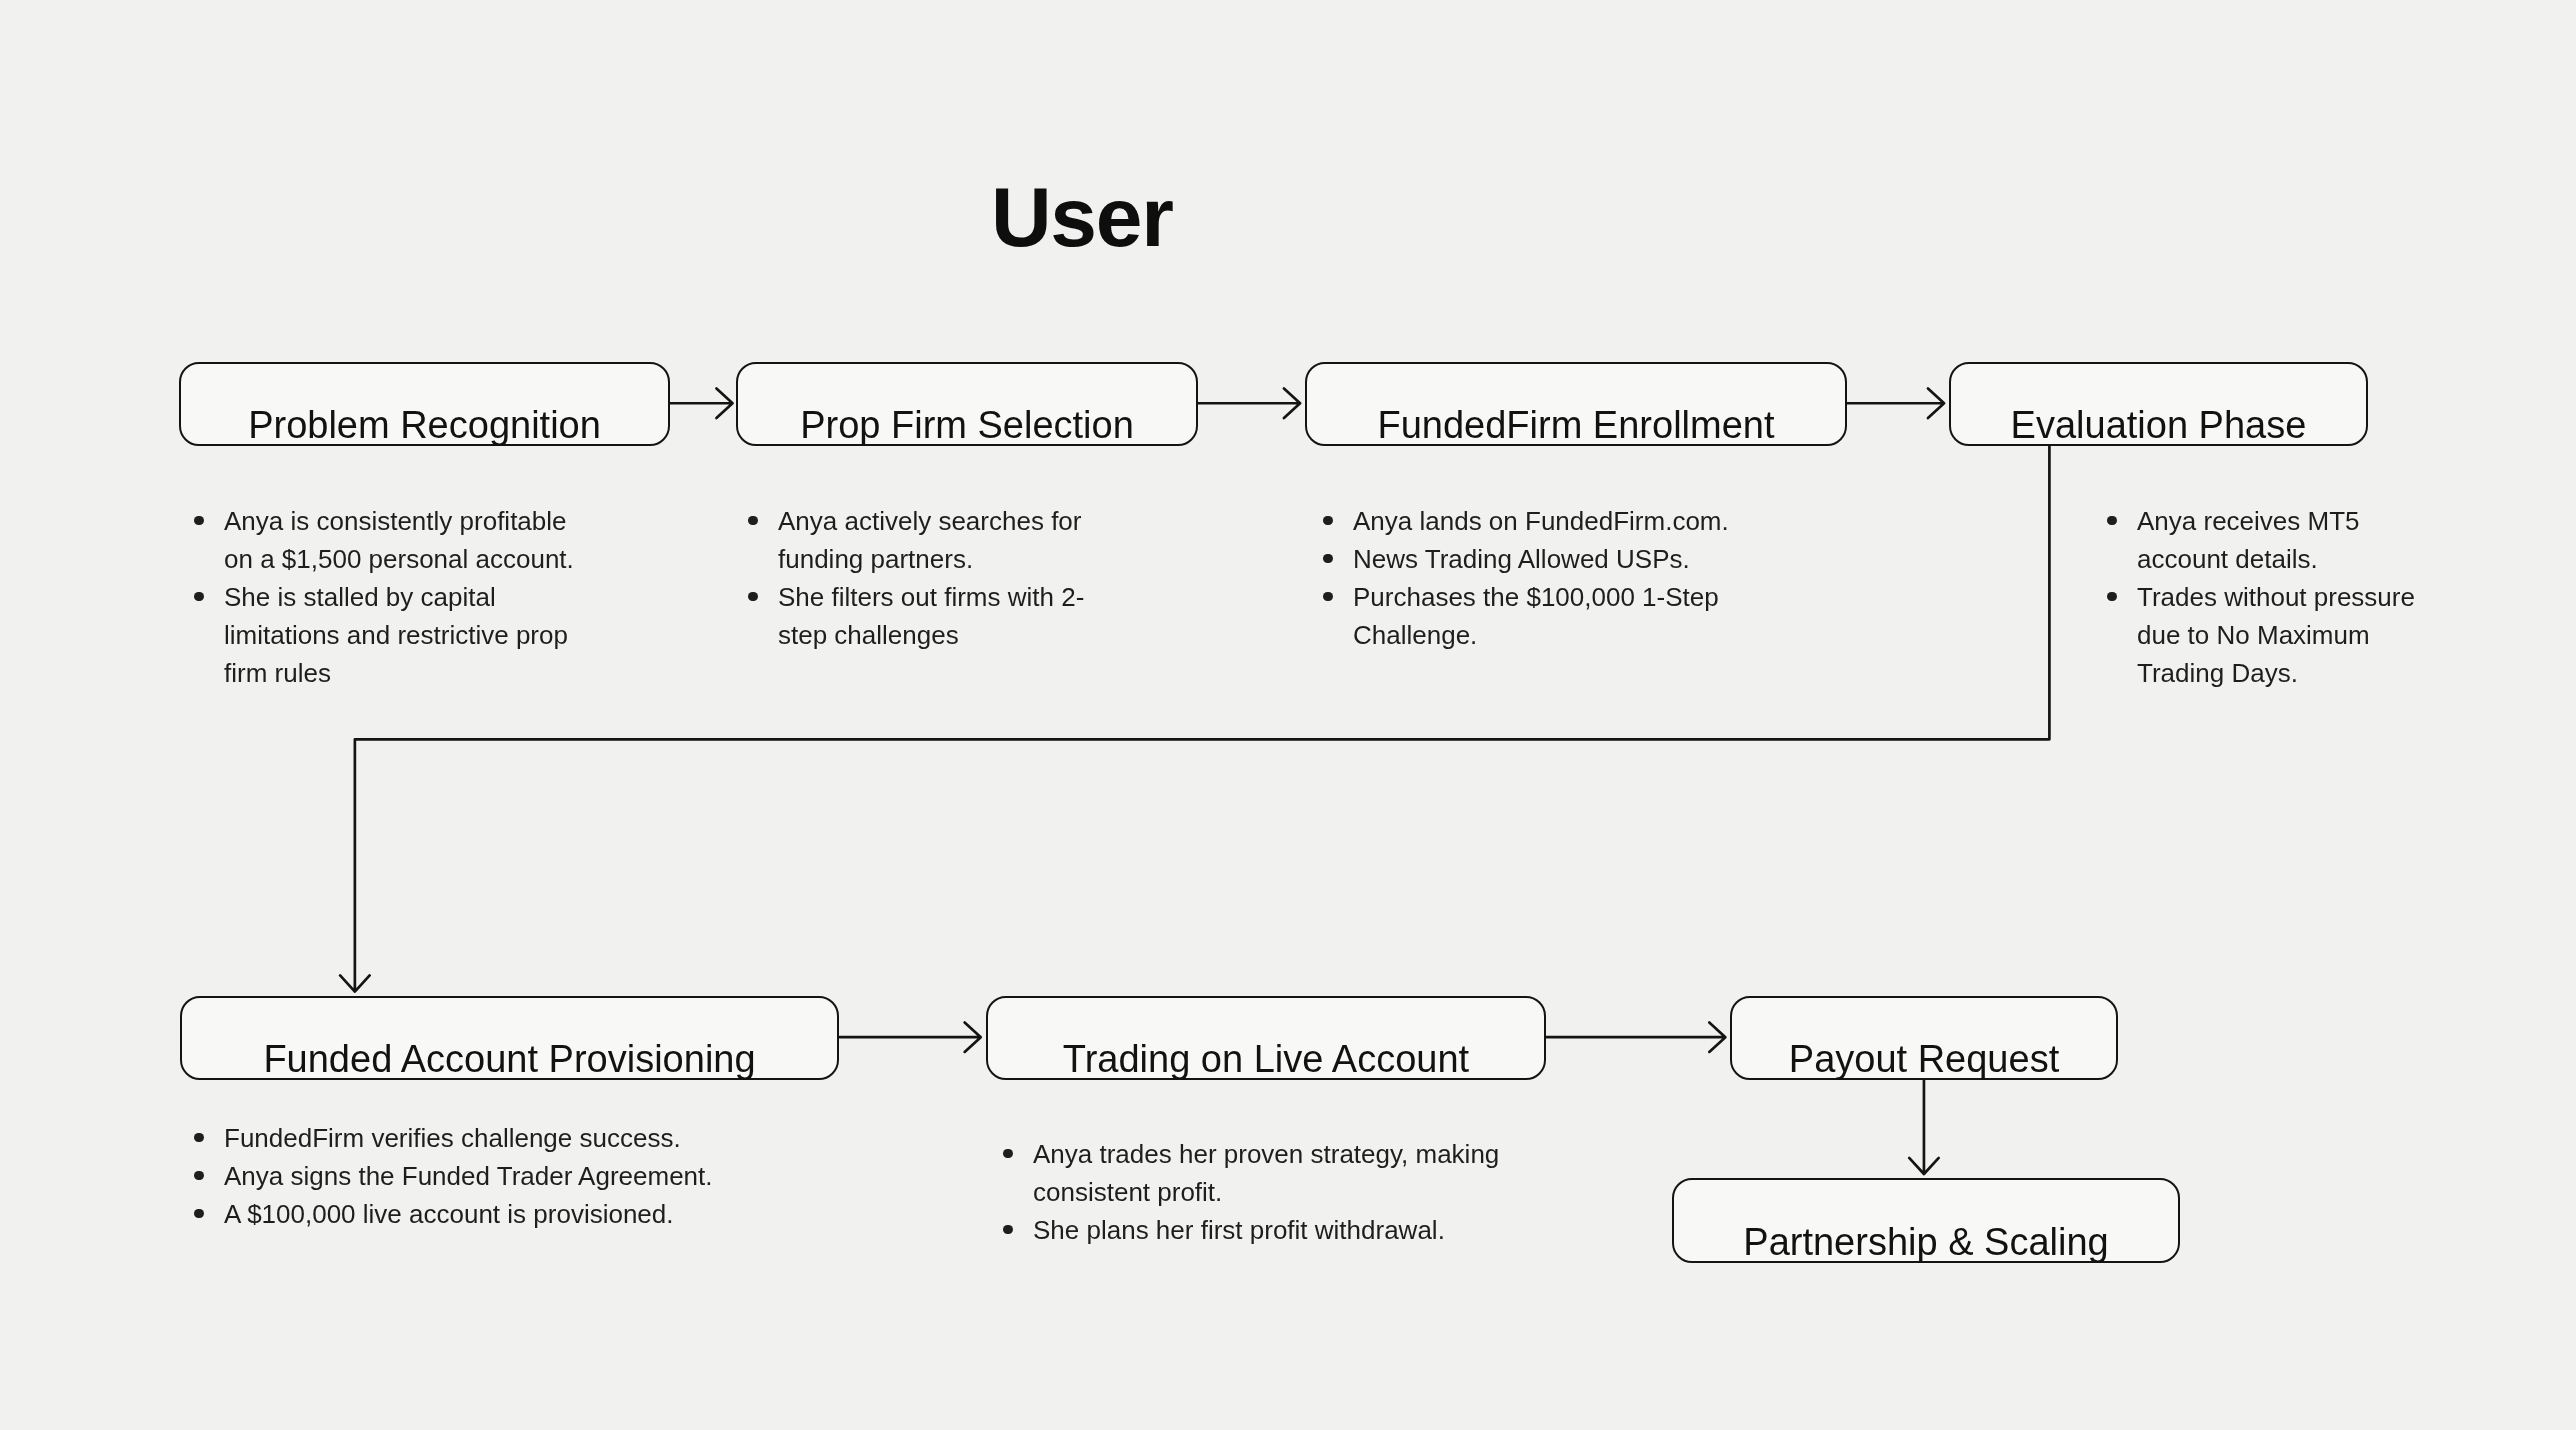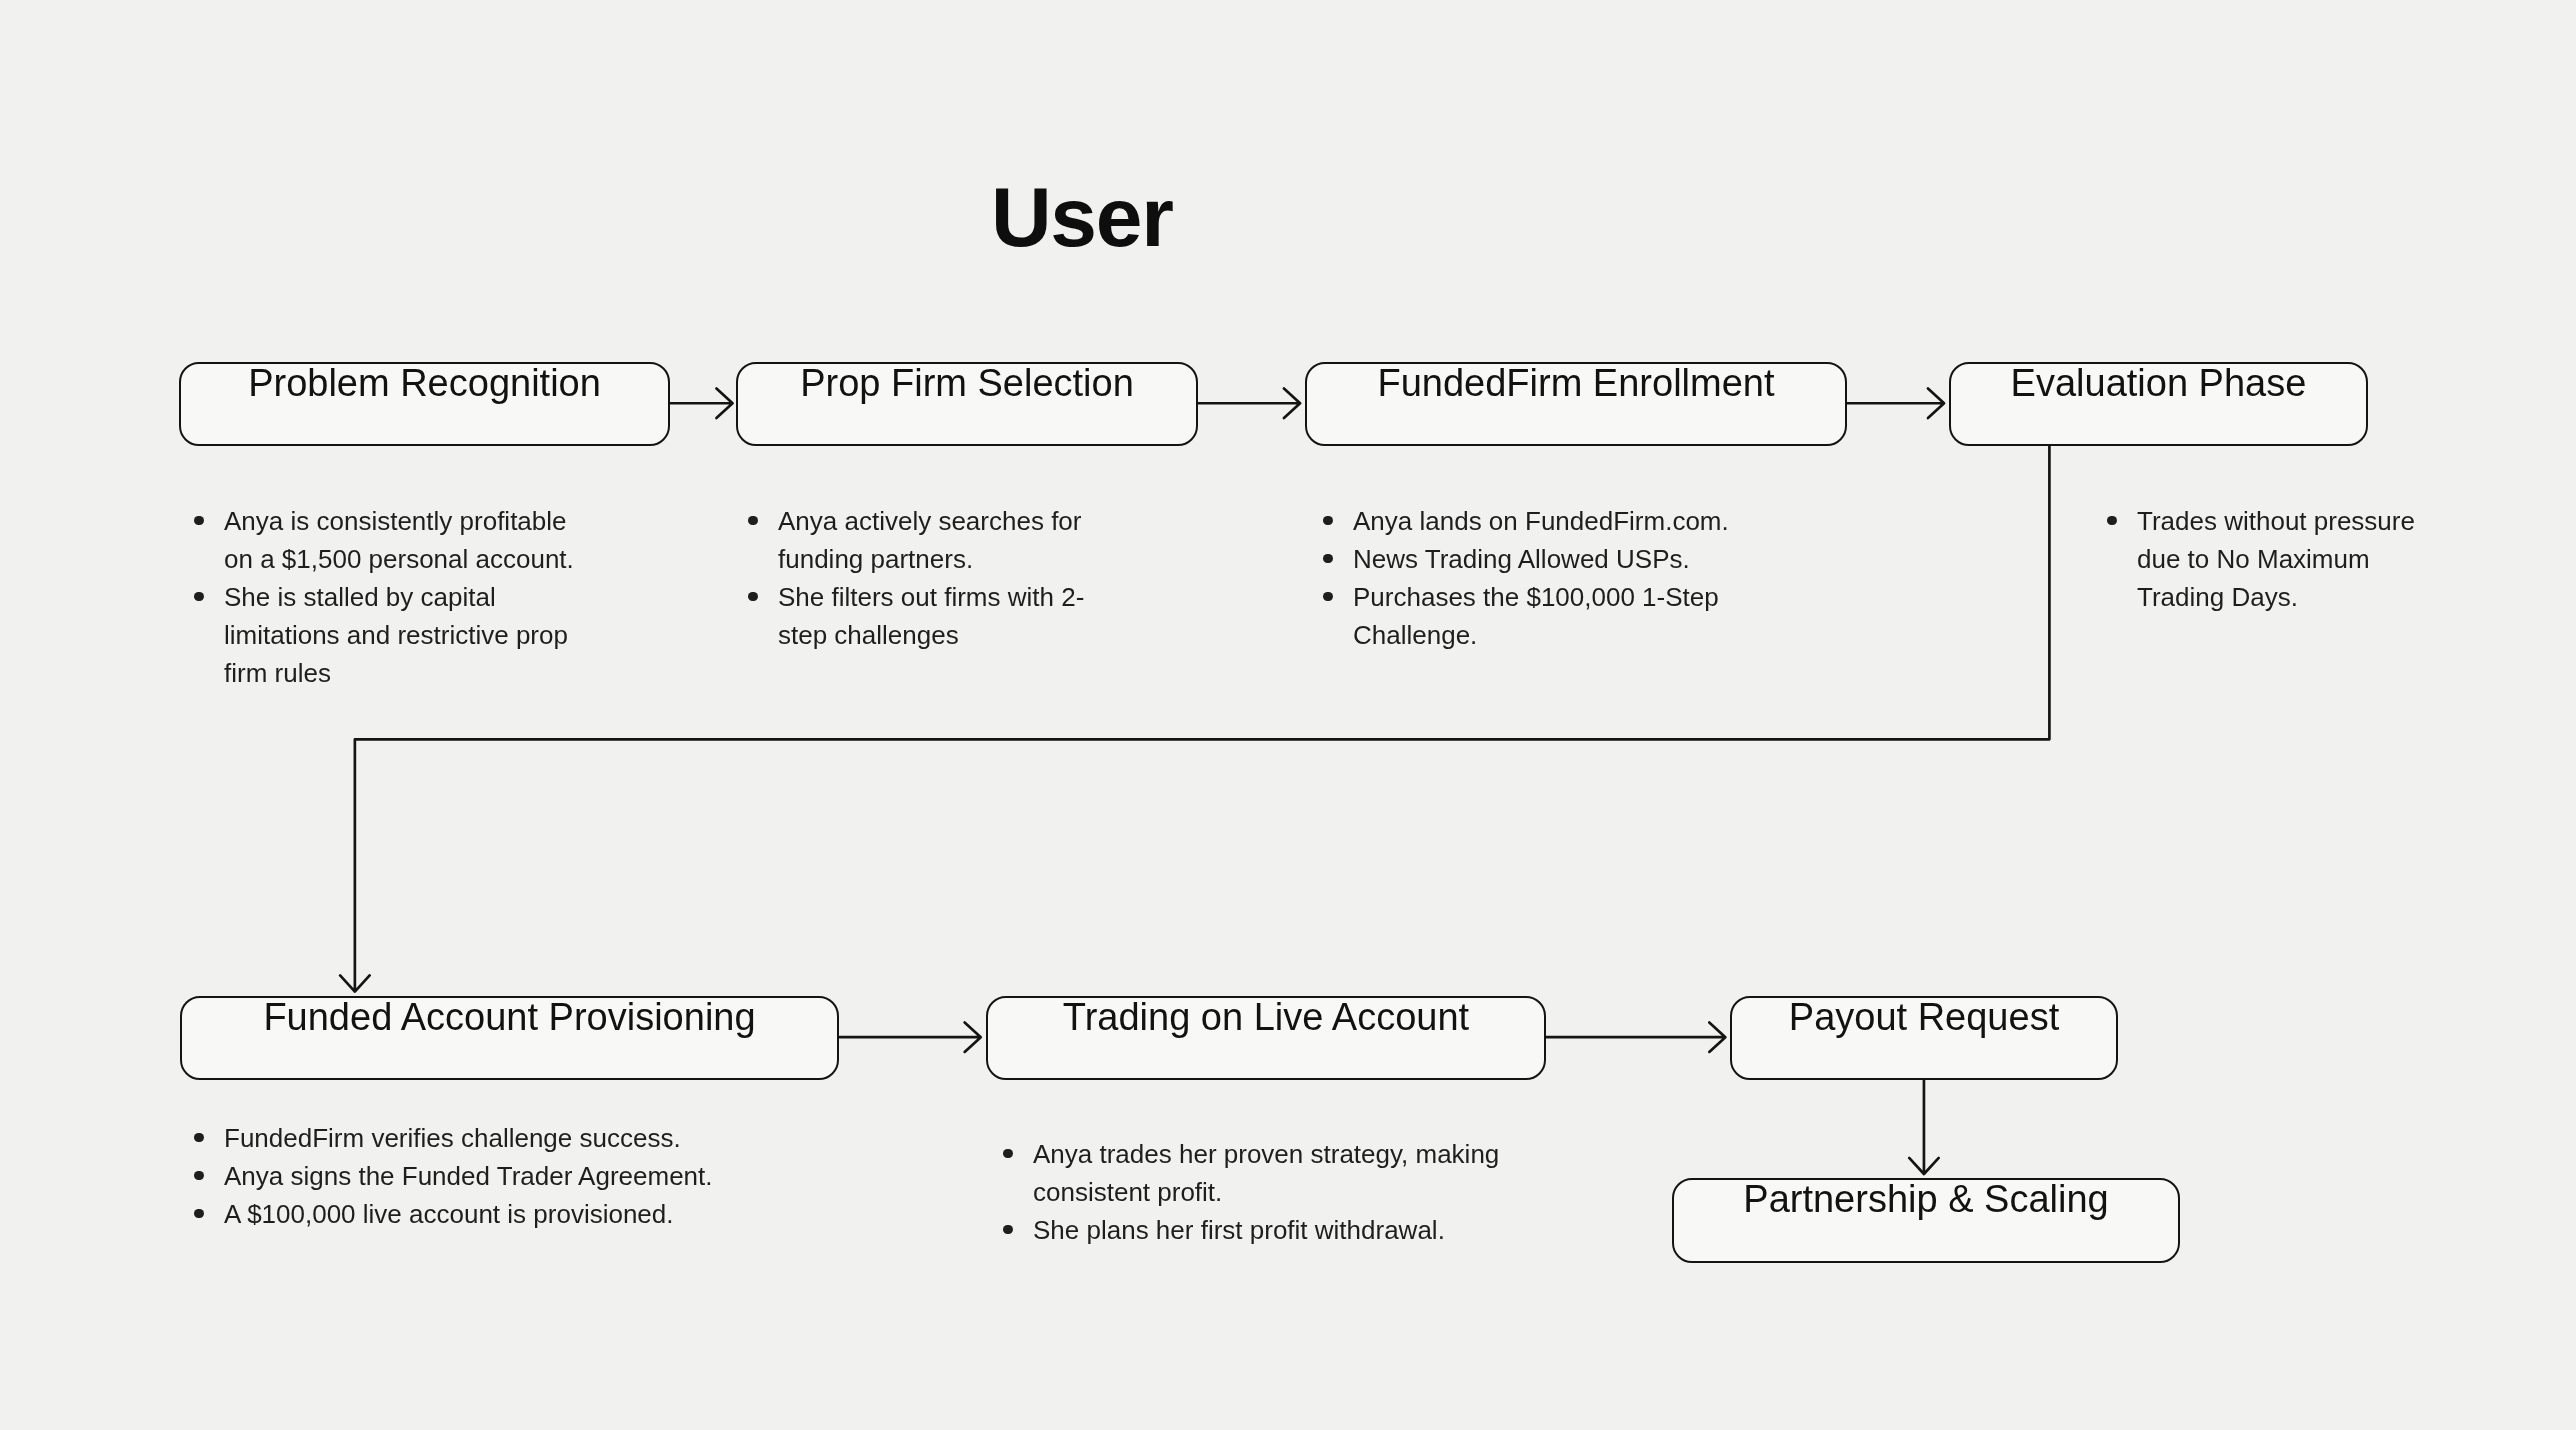--- a/index.html
+++ b/index.html
@@ -28,21 +28,21 @@
     box-sizing:border-box;width:253px;height:128px;
     border:6px solid #0E0E0E;border-radius:39px;background:var(--node-fill);
     display:flex;align-items:center;justify-content:center;
   }
   .title-box span{font-size:79px;font-weight:400;color:#0E0E0E;line-height:1;}
   
   .node-box{
     position:absolute;box-sizing:border-box;
     background:var(--node-fill);
     border:2.7px solid var(--stroke);border-radius:20px;
-    display:flex;align-items:flex-start;justify-content:center;
+    display:flex;align-items:flex-end;justify-content:center;
   }
   .node-label{
     font-size:38px;font-weight:400;color:#121212;white-space:nowrap;
     line-height:1;
   }
   
   ul.node-list{
     position:absolute;list-style:none;margin:0;padding:0;
   }
   ul.node-list li{
@@ -130,20 +130,24 @@
       </li>
     </ul>
 </div>
 
 <div class="node">
   <div class="node-box" style="left:1949px;top:362px;width:419px;height:84px">
     <span class="node-label">Evaluation Phase</span>
   </div>
   <ul class="node-list" style="left:2106px;top:502px">
       <li>
+        <div>Anya receives MT5</div>
+        <div>account details.</div>
+      </li>
+      <li>
         <div>Trades without pressure</div>
         <div>due to No Maximum</div>
         <div>Trading Days.</div>
       </li>
     </ul>
 </div>
 
 <div class="node">
   <div class="node-box" style="left:180px;top:996px;width:659px;height:84px">
     <span class="node-label">Funded Account Provisioning</span>

